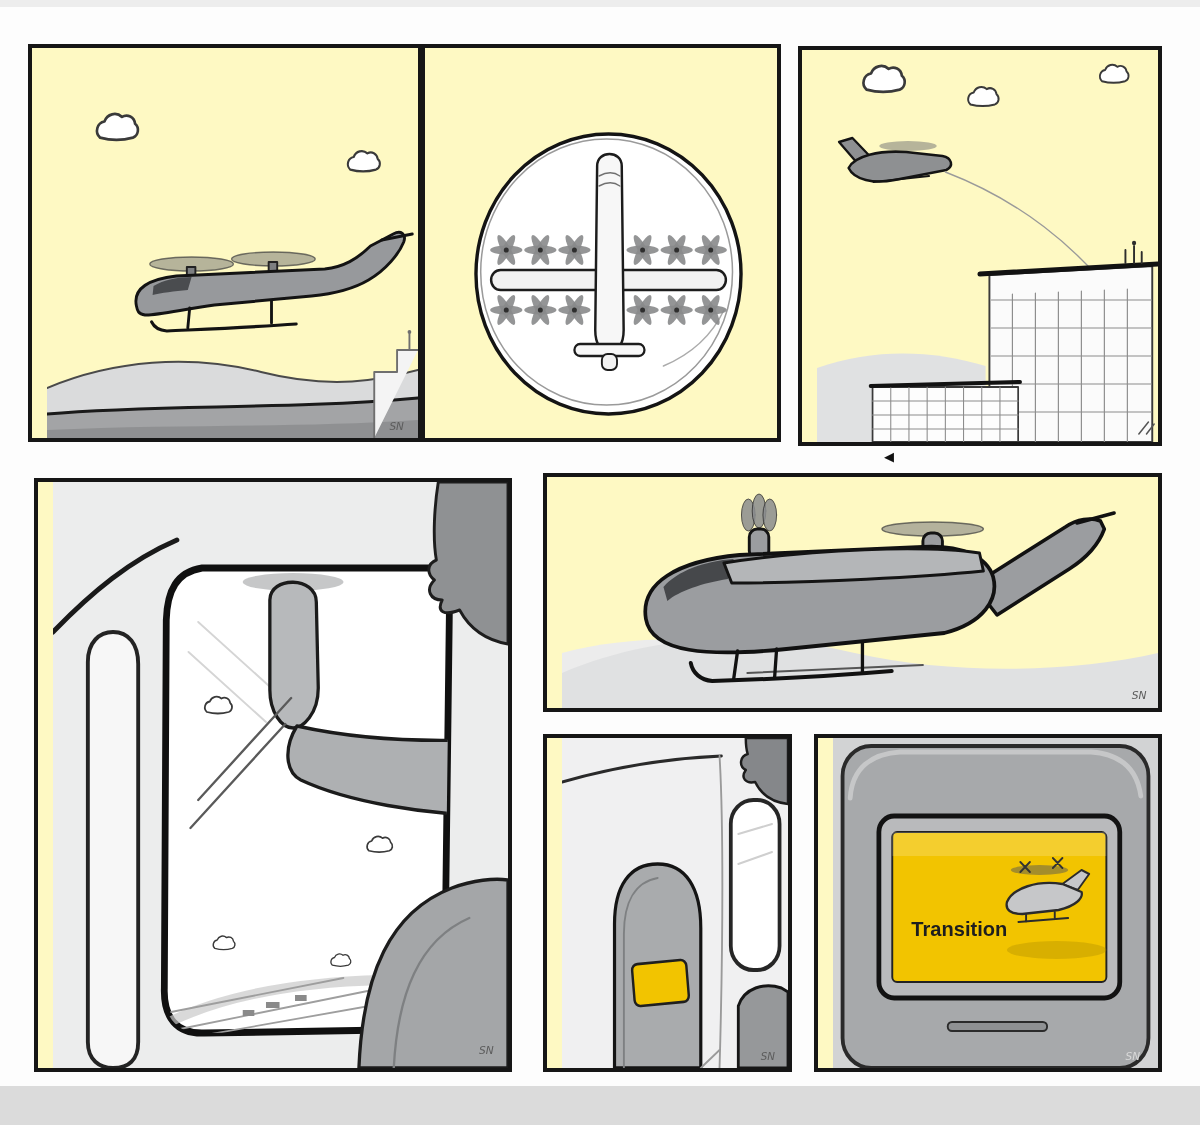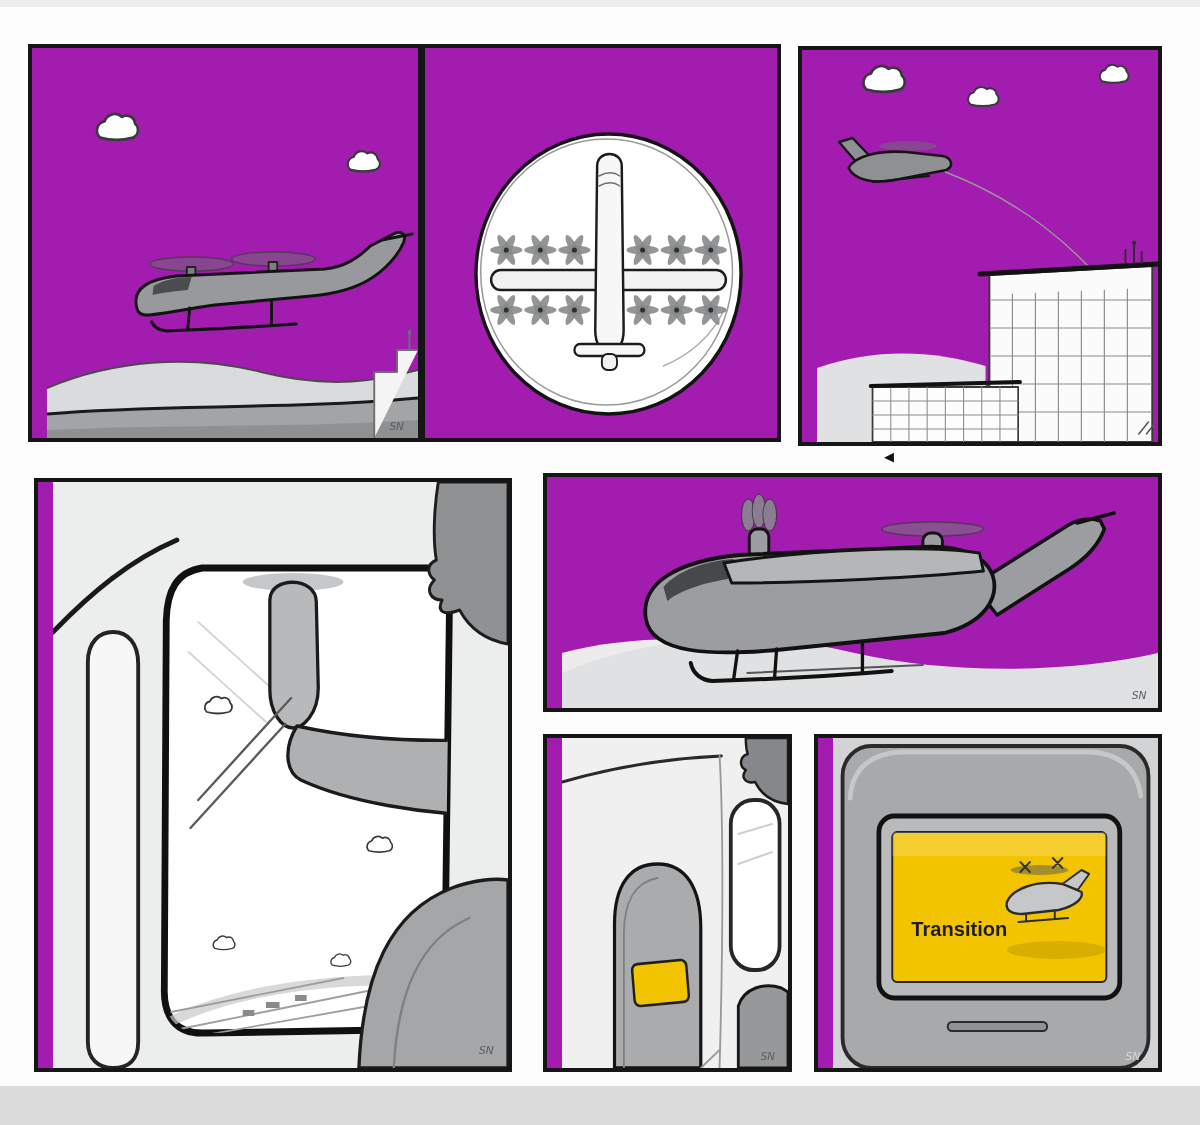--- a/index.html
+++ b/index.html
@@ -1,21 +1,21 @@
 <!DOCTYPE html>
 <html><head>
 <meta charset="utf-8">
 <style>
   html,body{margin:0;padding:0;background:#ffffff;}
   .canvas{position:relative;width:1200px;height:1125px;background:#fdfdfd;overflow:hidden;
           font-family:"Liberation Sans",sans-serif;}
   .edge{position:absolute;left:0;width:100%;}
   .edge.top{top:0;height:7px;background:#ededed;}
   .edge.bottom{top:1086px;height:39px;background:#dbdbdb;}
-  .panel{position:absolute;background:#a21caf;border:4px solid #161616;box-sizing:border-box;padding-left:15px;}
+  .panel{position:absolute;background:#fef9c3;border:4px solid #161616;box-sizing:border-box;padding-left:15px;}
   .panel svg{display:block;width:100%;height:100%;}
   .panel svg *{stroke-linecap:round;stroke-linejoin:round;}
   .p1{left:28px;top:44px;width:394px;height:398px;}
   .p2{left:421px;top:44px;width:360px;height:398px;}
   .p3{left:798px;top:46px;width:364px;height:400px;}
   .p4{left:34px;top:478px;width:478px;height:594px;}
   .p5{left:543px;top:473px;width:619px;height:239px;}
   .p6{left:543px;top:734px;width:249px;height:338px;}
   .p7{left:814px;top:734px;width:348px;height:338px;}
   .marker{position:absolute;left:884px;top:450px;font-size:13px;color:#111;line-height:1;}

